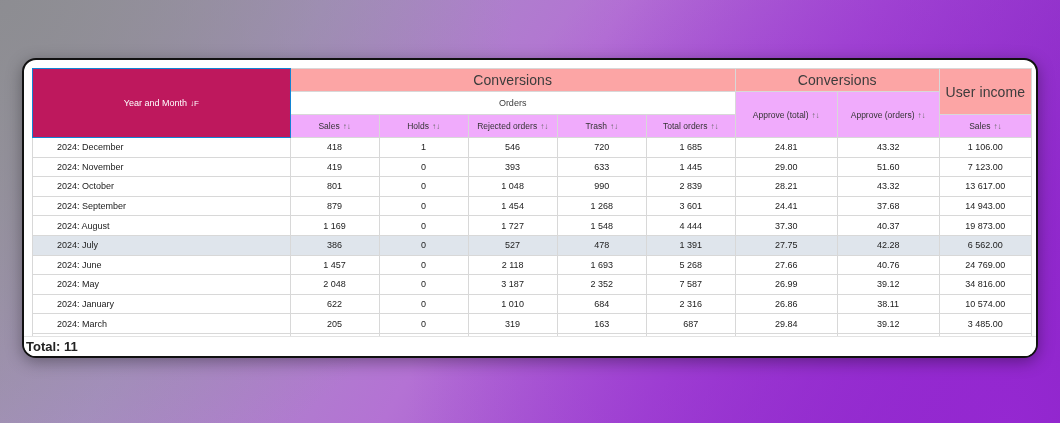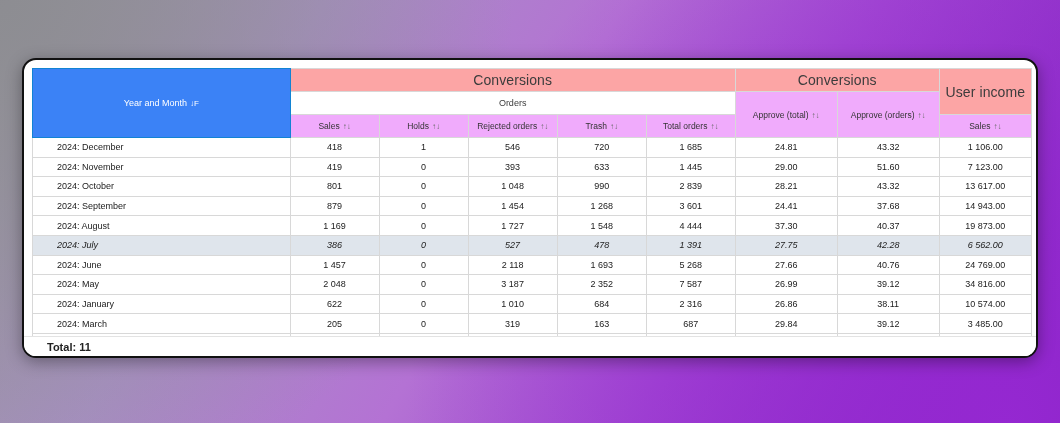--- a/index.html
+++ b/index.html
@@ -76,21 +76,21 @@
     margin-top: 44px;
   }
   .hdr-col {
     height: 22px;
     background: #f0abfc;
     color: #333;
     font-size: 8.5px;
     white-space: nowrap;
   }
   .yearmonth-cell {
-    background: #3b82f6;
+    background: #be185d;
     color: #ffffff;
     font-size: 9px;
     vertical-align: middle;
     border: 1px solid #1283d3 !important;
   }
   .sort-ico {
     display: inline-block;
     margin-left: 3px;
     font-size: 8px;
     color: #6b6b6b;
@@ -104,41 +104,40 @@
     height: 18.6px;
     font-size: 9px;
     background: #ffffff;
   }
   tbody tr td.label {
     text-align: left;
     padding-left: 24px;
   }
   tbody tr.highlight td {
     background: #dfe5ec;
-    font-style: italic;
   }
   tfoot td {
     height: 19px;
     font-size: 9px;
     font-weight: bold;
     background: #ffffff;
   }
   .status-bar {
     position: absolute;
     left: 0;
     bottom: 0;
     width: 100%;
     height: 20px;
     background: #ffffff;
     border-top: 1px solid #e3e3e3;
     box-sizing: border-box;
     display: flex;
     align-items: center;
-    padding-left: 23px;
-    font-size: 11px;
+    padding-left: 2px;
+    font-size: 13px;
     font-weight: bold;
     color: #222;
   }
   .col-label { width: 240px; }
   .col-num { width: 83px; }
   .col-ind { width: 95px; }
   .col-inc { width: 86px; }
 </style>
 </head>
 <body>

